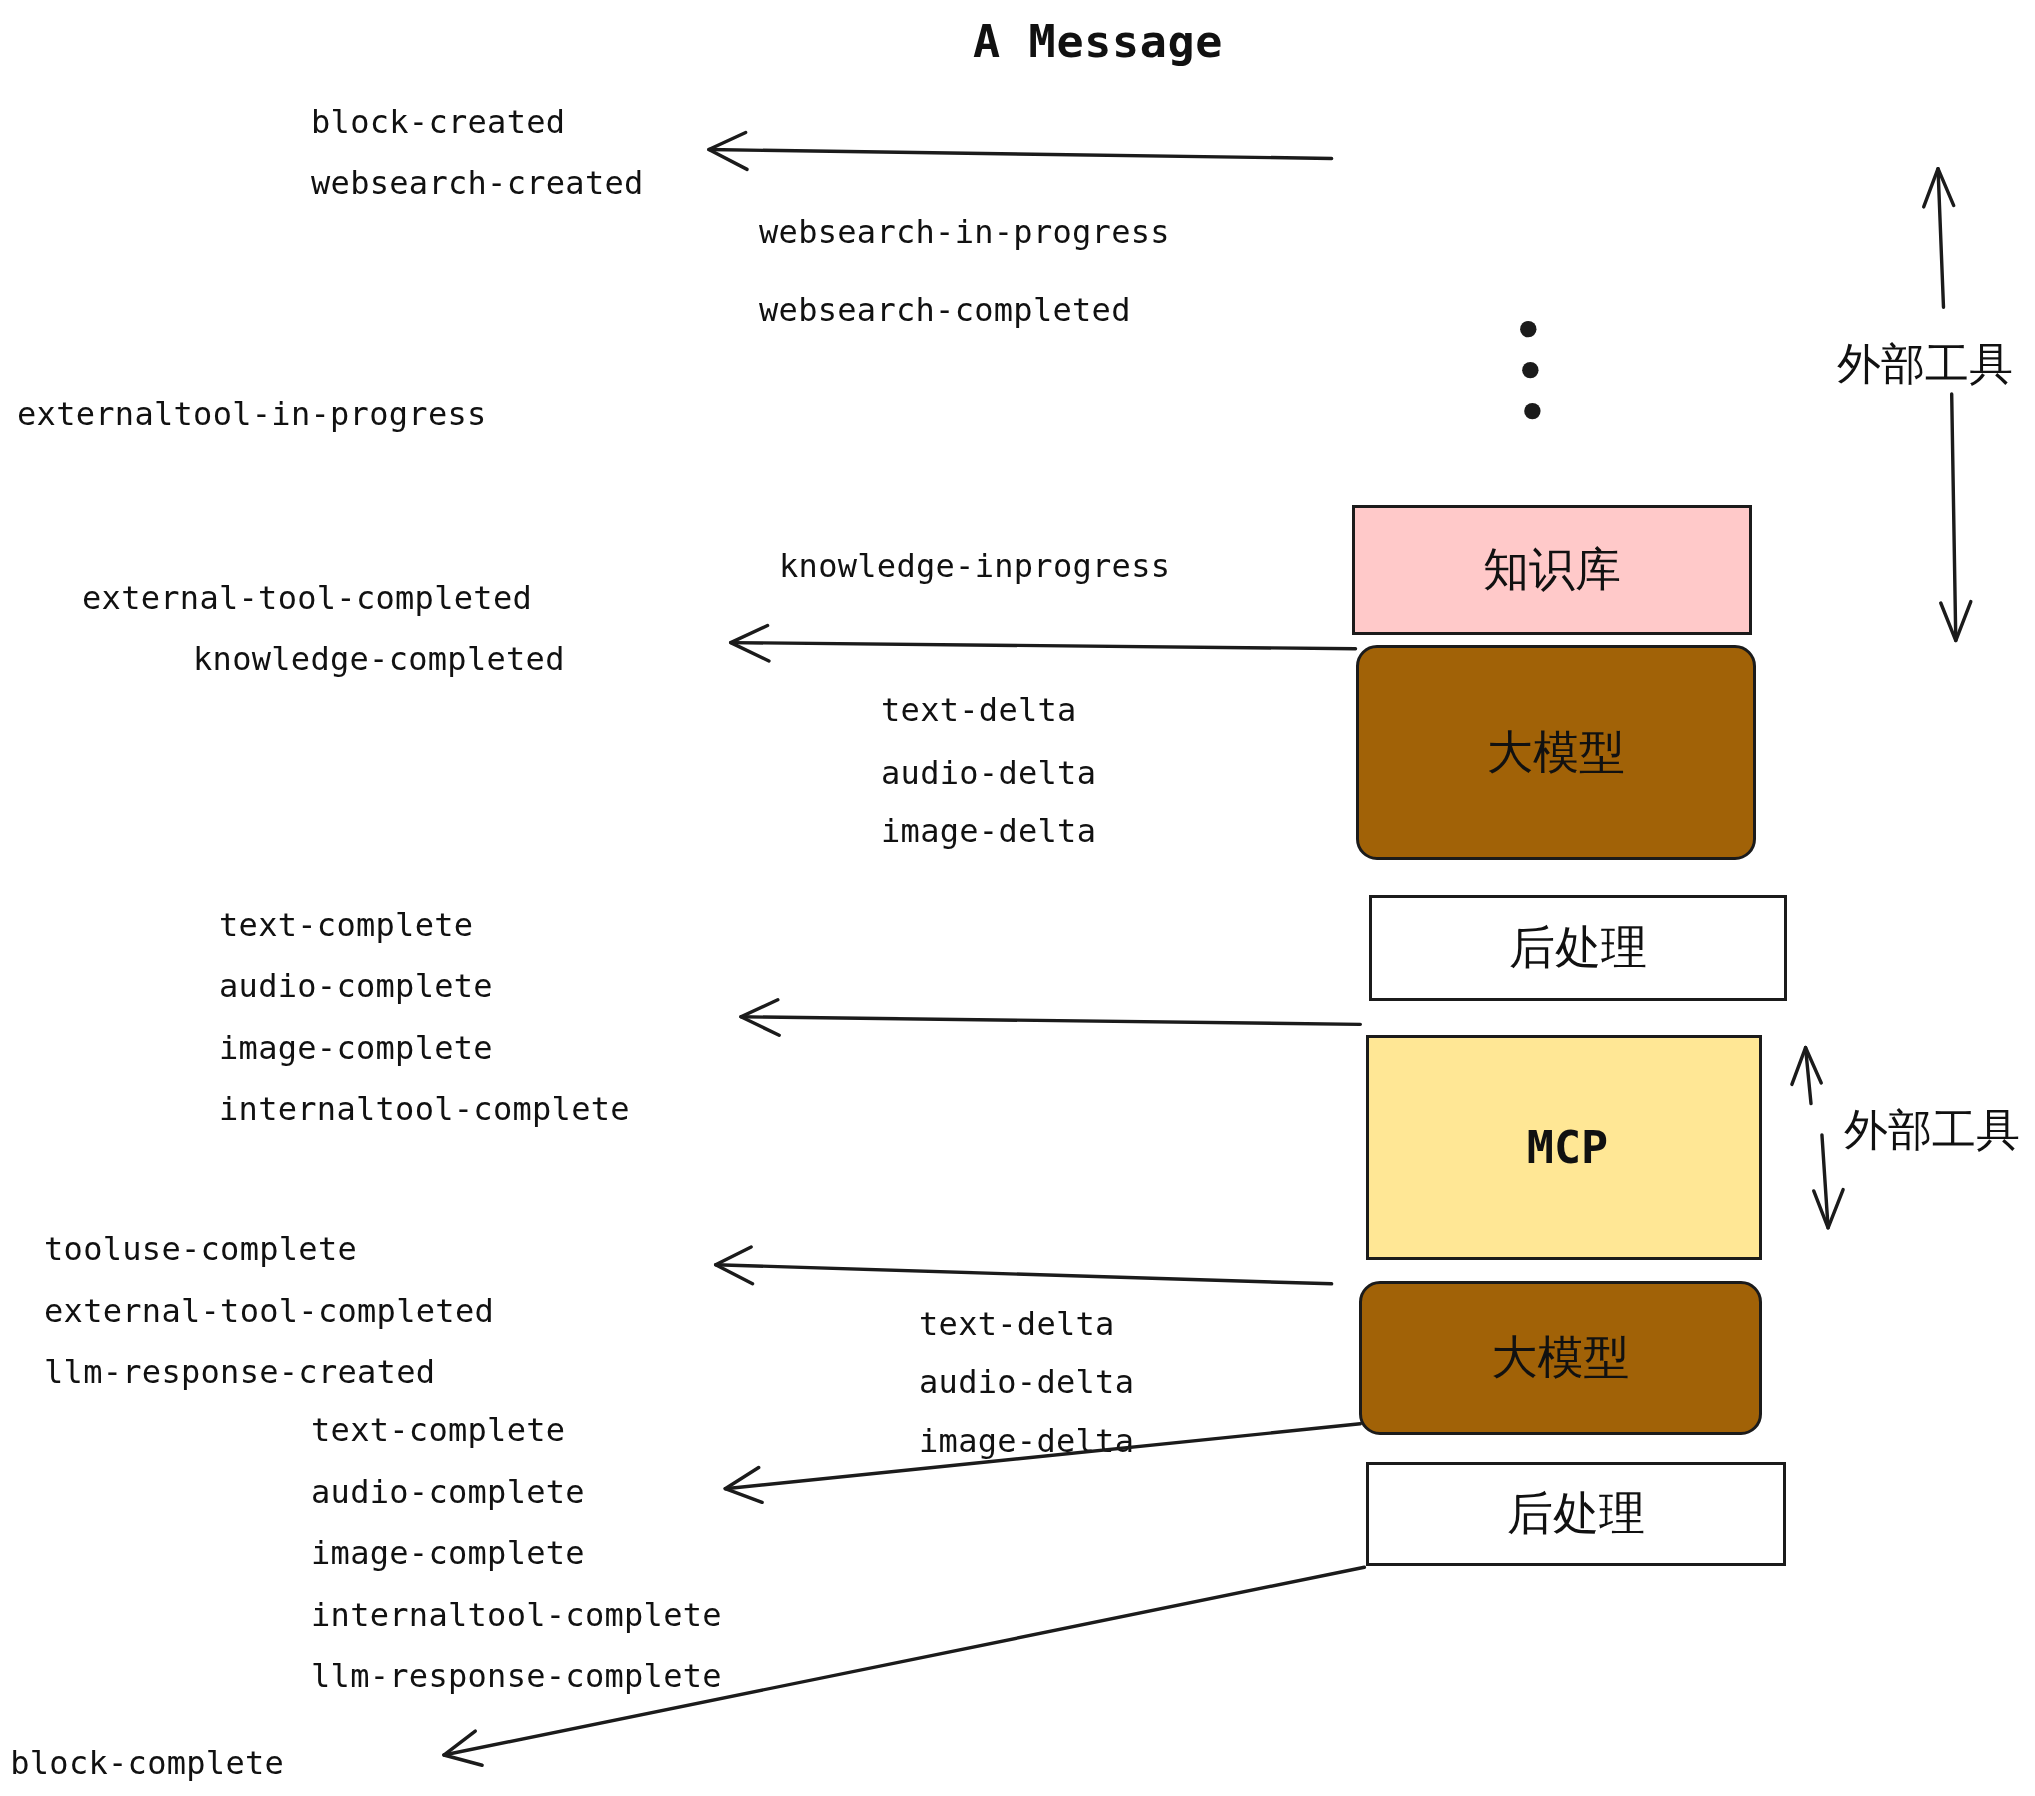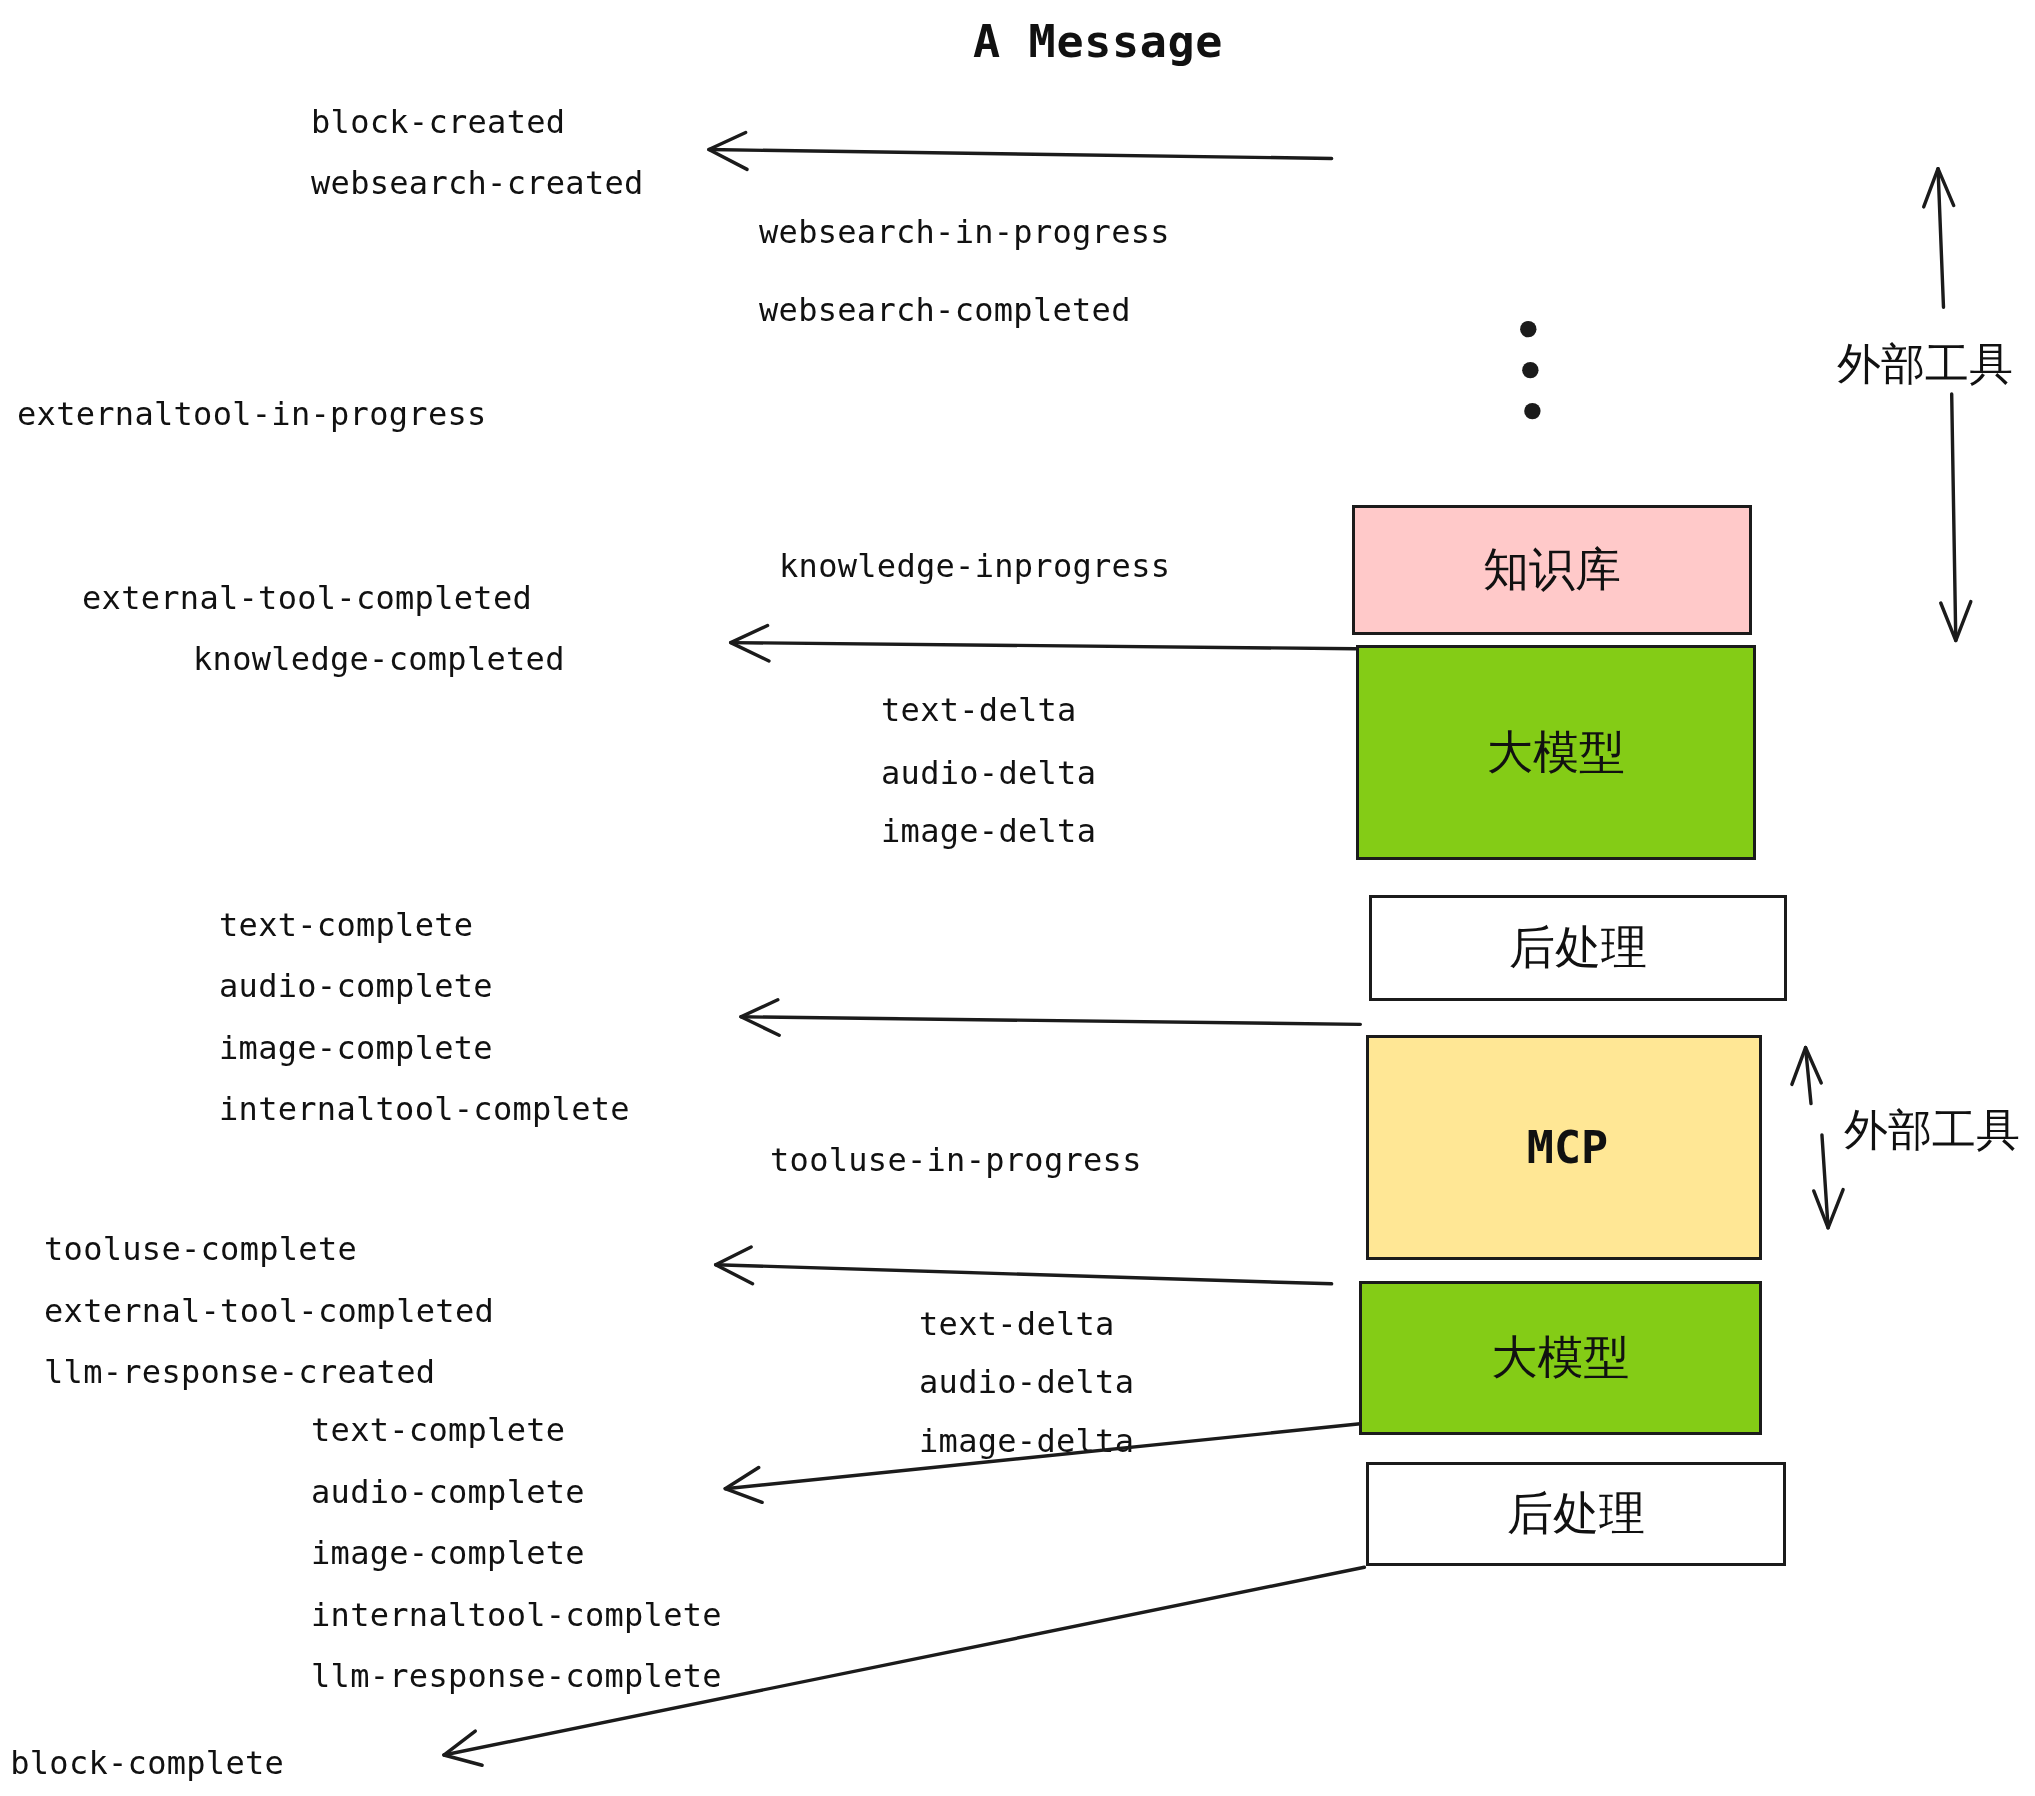--- a/index.html
+++ b/index.html
@@ -23,21 +23,21 @@
   }
   .box{
     position:absolute;
     border:3.4px solid #1b1b1b;
     display:flex;align-items:center;justify-content:center;
     font-family:"Liberation Sans",sans-serif;
     font-size:46px;color:#111;
     box-sizing:border-box;
   }
   .box.pink{background:#ffc9c9;}
-  .box.green{background:#84cc16;}
+  .box.green{background:#a16207;border-radius:21px;}
   .box.yellow{background:#ffe795;padding-left:7px;}
   .box.white{background:#ffffff;}
   .box.mcp-font{font-family:"DejaVu Sans Mono",monospace;font-weight:bold;font-size:45px;}
   .side{
     position:absolute;
     font-family:"Liberation Sans",sans-serif;
     font-size:44px;color:#111;white-space:pre;
   }
   svg.layer{position:absolute;left:0;top:0;width:2035px;height:1796px;}
   svg .stroke{stroke:#1b1b1b;stroke-width:5;fill:none;stroke-linecap:round;stroke-linejoin:round;}
@@ -58,21 +58,20 @@
   <div class="ev" style="left:82px;top:574px">external-tool-completed</div>
   <div class="ev" style="left:193px;top:635px">knowledge-completed</div>
   <div class="ev" style="left:779px;top:542px">knowledge-inprogress</div>
   <div class="ev" style="left:881px;top:686px">text-delta</div>
   <div class="ev" style="left:881px;top:749px">audio-delta</div>
   <div class="ev" style="left:881px;top:807px">image-delta</div>
   <div class="ev" style="left:219px;top:901px">text-complete</div>
   <div class="ev" style="left:219px;top:962px">audio-complete</div>
   <div class="ev" style="left:219px;top:1024px">image-complete</div>
   <div class="ev" style="left:219px;top:1085px">internaltool-complete</div>
-  <div class="ev" style="left:770px;top:1136px">tooluse-in-progress</div>
   <div class="ev" style="left:44px;top:1225px">tooluse-complete</div>
   <div class="ev" style="left:44px;top:1287px">external-tool-completed</div>
   <div class="ev" style="left:44px;top:1348px">llm-response-created</div>
   <div class="ev" style="left:919px;top:1300px">text-delta</div>
   <div class="ev" style="left:919px;top:1358px">audio-delta</div>
   <div class="ev" style="left:919px;top:1417px">image-delta</div>
   <div class="ev" style="left:311px;top:1406px">text-complete</div>
   <div class="ev" style="left:311px;top:1468px">audio-complete</div>
   <div class="ev" style="left:311px;top:1529px">image-complete</div>
   <div class="ev" style="left:311px;top:1591px">internaltool-complete</div>

